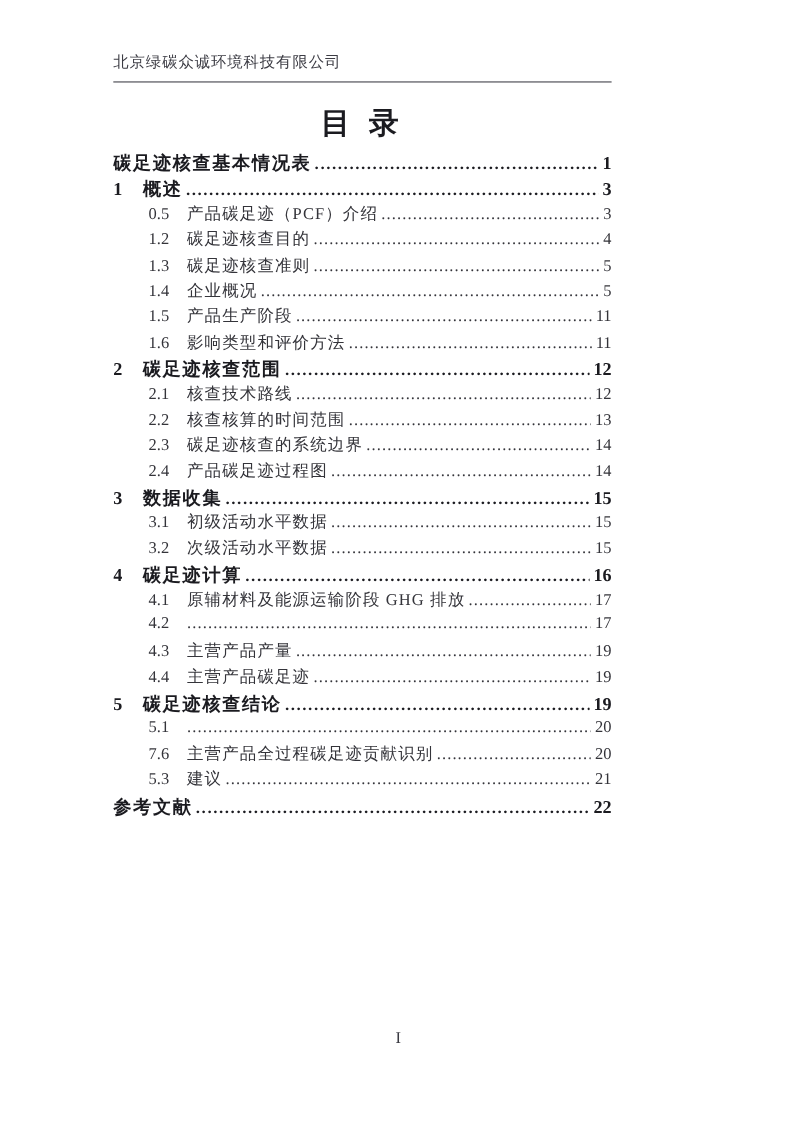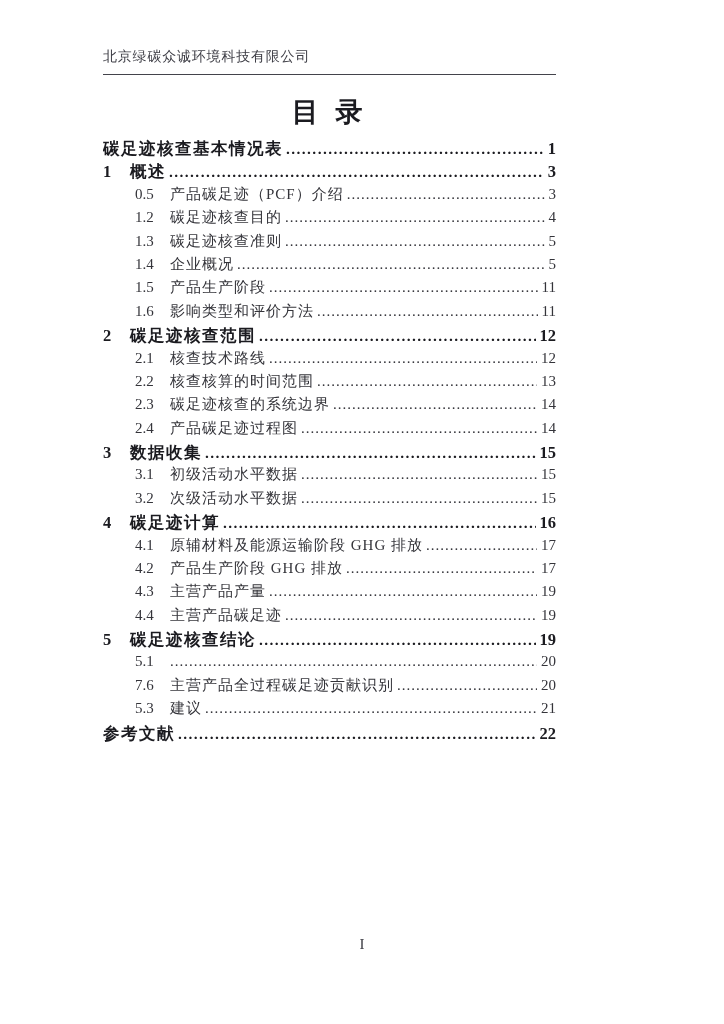--- a/index.html
+++ b/index.html
@@ -229,21 +229,20 @@
     <span class="toc-page">16</span>
   </div>
         <div class="toc-row level1">
     <span class="toc-num">4.1</span>
     <span class="toc-label">原辅材料及能源运输阶段 GHG 排放</span>
     <span class="toc-dots">....................................................................................................................................................................................................................................................................</span>
     <span class="toc-page">17</span>
   </div>
         <div class="toc-row level1">
     <span class="toc-num">4.2</span>
-    <span class="toc-label">产品生产阶段 GHG 排放</span>
     <span class="toc-dots">....................................................................................................................................................................................................................................................................</span>
     <span class="toc-page">17</span>
   </div>
         <div class="toc-row level1">
     <span class="toc-num">4.3</span>
     <span class="toc-label">主营产品产量</span>
     <span class="toc-dots">....................................................................................................................................................................................................................................................................</span>
     <span class="toc-page">19</span>
   </div>
         <div class="toc-row level1">

